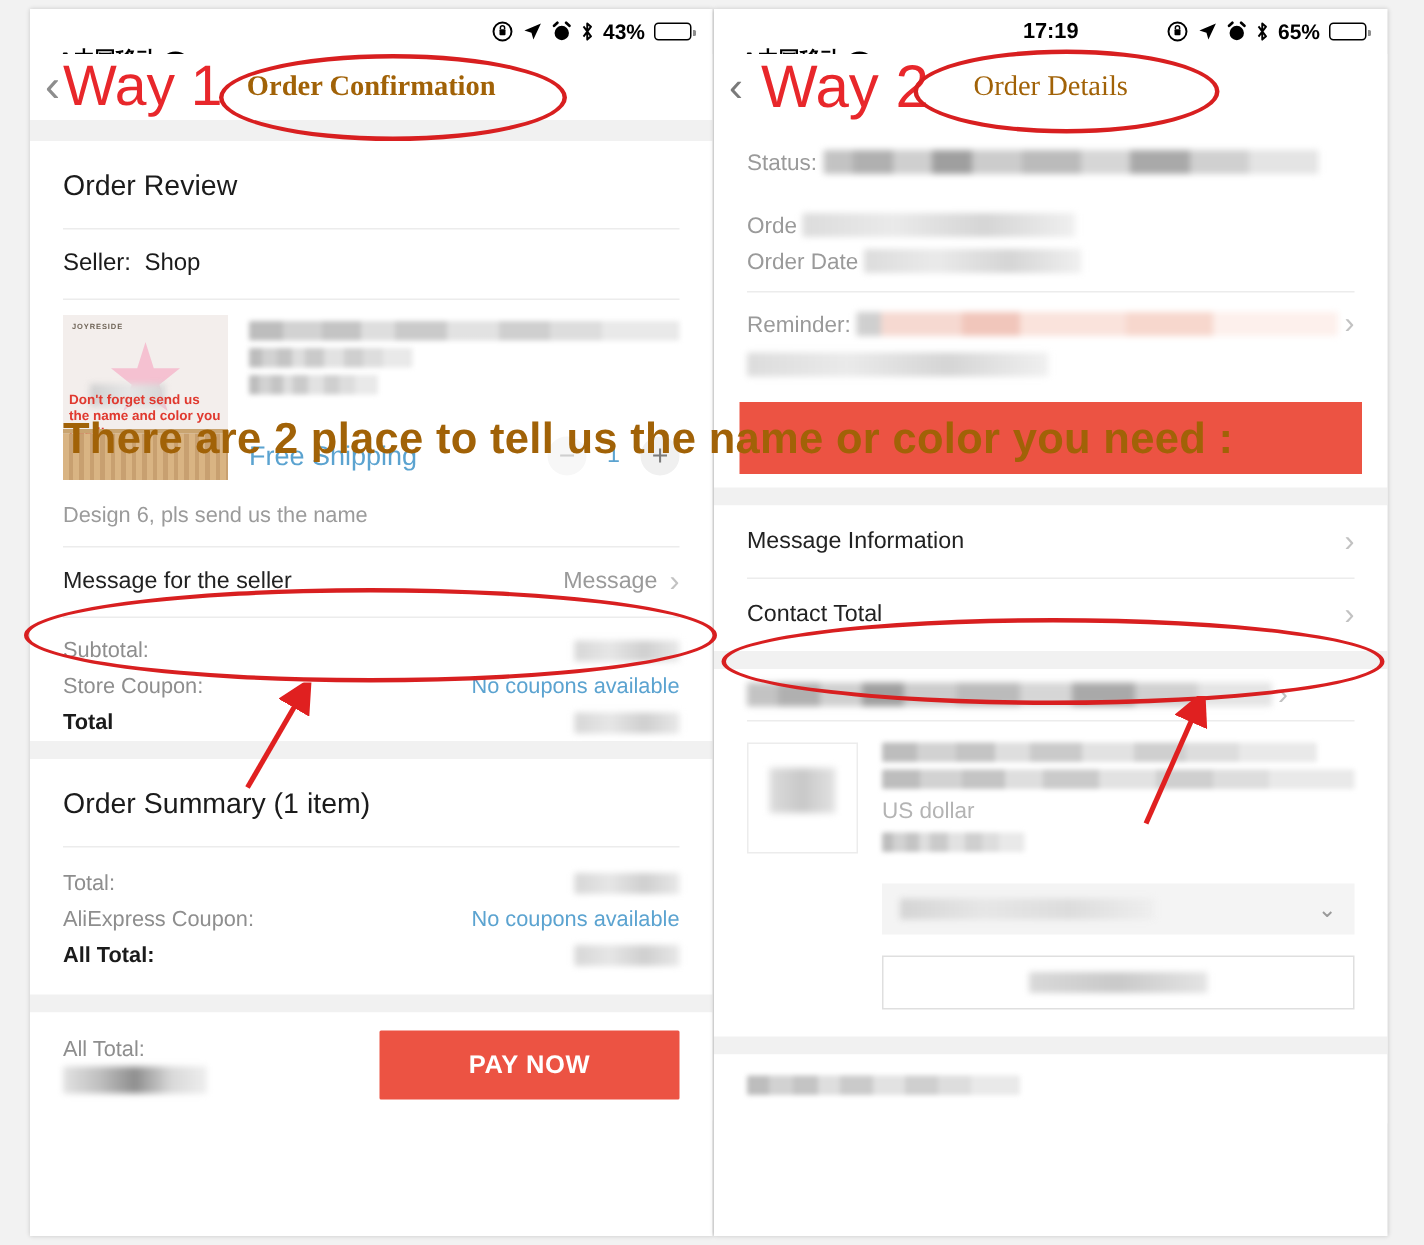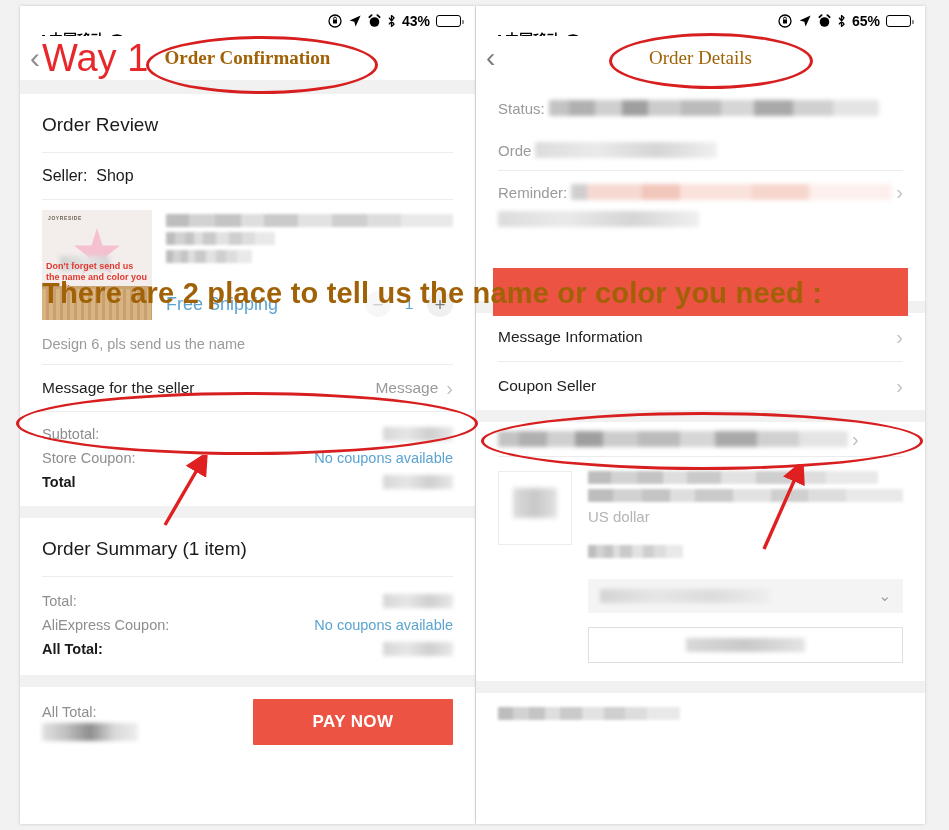--- a/index.html
+++ b/index.html
@@ -189,21 +189,21 @@
       #fae3dc 34% 56%,#f7d7cd 56% 74%,#fdf0ec 74% 100%);
   }
   .kv.small { height: 24px; }
   .order-item { display:flex; gap: 16px; padding: 14px 22px 6px; }
   .oi-thumb { width: 74px; height: 74px; border: 1px solid #ececec; background:#fff;
               position: relative; }
   .oi-thumb .in { position:absolute; left:14px; top:16px; width:44px; height:30px;
                   background: linear-gradient(90deg,#dcdcdc,#c8c8c8,#e2e2e2);
                   filter: blur(2.5px); }
   .oi-info { flex:1 1 auto; min-width:0; }
-  .usd { font-size: 15px; color:#b4b4b4; margin: 6px 0 20px; }
+  .usd { font-size: 15px; color:#b4b4b4; margin: 6px 0 6px; }
   .selectbox {
     margin: 10px 22px 0 112px; height: 34px; background:#f4f4f4;
     display:flex; align-items:center; justify-content:space-between;
     padding: 0 12px;
   }
   .selectbox .v { height: 14px; width: 58%; border-radius:1px;
                   background: linear-gradient(90deg,#d4d4d4,#e6e6e6,#dcdcdc,#eee);
                   filter: blur(2px); }
   .selectbox .cv { color:#9a9a9a; font-size: 15px; }
   .outlinebtn {
@@ -323,21 +323,21 @@
 
       <div class="row">
         <span>Message for the seller</span>
         <span style="display:flex;align-items:center;gap:8px;color:#9a9a9a;">
           <span>Message</span>
           <span class="chev">›</span>
         </span>
       </div>
       <div class="divider"></div>
 
-      <div style="padding:10px 0 12px">
+      <div style="padding:10px 0 0">
         <div class="tline">
           <span>Subtotal:</span>
           <span class="blurval"></span>
         </div>
         <div class="tline">
           <span>Store Coupon:</span>
           <span class="lnk">No coupons available</span>
         </div>
         <div class="tline bold">
           <span>Total</span>
@@ -388,20 +388,21 @@
             <i></i>
             <i></i>
           </span>
         <span class="sb-carrier">中国移动</span>
         <svg width="16" height="12" viewBox="0 0 16 12">
           <path d="M8 10.6 L5.7 8.1 A3.4 3.4 0 0 1 10.3 8.1 Z" fill="#000"></path>
           <path d="M3.6 6.1 A6.4 6.4 0 0 1 12.4 6.1" stroke="#000" stroke-width="1.6" fill="none" stroke-linecap="round"></path>
           <path d="M1.5 3.7 A9.6 9.6 0 0 1 14.5 3.7" stroke="#000" stroke-width="1.6" fill="none" stroke-linecap="round"></path>
         </svg>
       </div>
+      <div class="sb-center">17:19</div>
       <div class="sb-right">
         <svg width="14" height="14" viewBox="0 0 14 14">
           <circle cx="7" cy="7" r="6" stroke="#000" stroke-width="1.3" fill="none"></circle>
           <rect x="5" y="5.5" width="4" height="4" rx=".6" fill="#000"></rect>
           <path d="M5.6 5.5 v-1 a1.4 1.4 0 0 1 2.8 0 v1" stroke="#000" stroke-width="1" fill="none"></path>
         </svg>
         <svg width="14" height="14" viewBox="0 0 14 14">
           <path d="M12.6 1.6 L1.6 6.4 L6.3 7.8 L7.6 12.4 Z" fill="#000"></path>
         </svg>
         <svg width="13" height="14" viewBox="0 0 13 14">
@@ -411,34 +412,40 @@
         <svg width="9" height="14" viewBox="0 0 9 14">
           <path d="M2 3.6 L7 10.2 L4.5 12.4 V1.6 L7 3.8 L2 10.4" stroke="#000" stroke-width="1.3" fill="none" stroke-linejoin="round"></path>
         </svg>
         <span class="sb-pct">65%</span>
         <span class="battery"><span class="fill" style="width:65%"></span></span>
       </div>
     </div>
 
     <div class="navbar">
       <span class="nav-back">‹</span>
+      <span class="way-label">Way 2</span>
       <span class="nav-title">Order Details</span>
     </div>
 
     <div class="card" style="padding-top:14px">
       <div class="kv">
         <span>Status:</span>
         <span class="blurbar" style="max-width:330px"></span>
       </div>
       <div style="height:16px"></div>
       <div class="kv small">
         <span>Orde</span>
         <span class="blurbar light" style="max-width:195px"></span>
         <span style="flex:1 1 auto"></span>
       </div>
+      <div class="kv small">
+        <span>Order Date</span>
+        <span class="blurbar light" style="max-width:145px"></span>
+        <span style="flex:1 1 auto"></span>
+      </div>
       <div class="divider" style="margin-top:8px"></div>
       <div class="kv" style="height:30px;margin-top:6px">
         <span>Reminder:</span>
         <span class="blurbar pinkish" style="max-width:330px"></span>
         <span class="chev">›</span>
       </div>
       <div class="kv small">
         <span class="blurbar light" style="max-width:210px"></span>
         <span style="flex:1 1 auto"></span>
       </div>
@@ -447,21 +454,21 @@
 
     <div class="gap" style="height:12px"></div>
 
     <div class="card">
       <div class="row" style="height:48px">
         <span>Message Information</span>
         <span class="chev">›</span>
       </div>
       <div class="divider"></div>
       <div class="row" style="height:48px">
-        <span>Coupon Seller</span>
+        <span>Contact Total</span>
         <span class="chev">›</span>
       </div>
     </div>
 
     <div class="gap" style="height:12px"></div>
 
     <div class="card">
       <div class="kv" style="height:34px">
         <span class="blurbar" style="max-width:350px"></span>
         <span class="chev">›</span>

